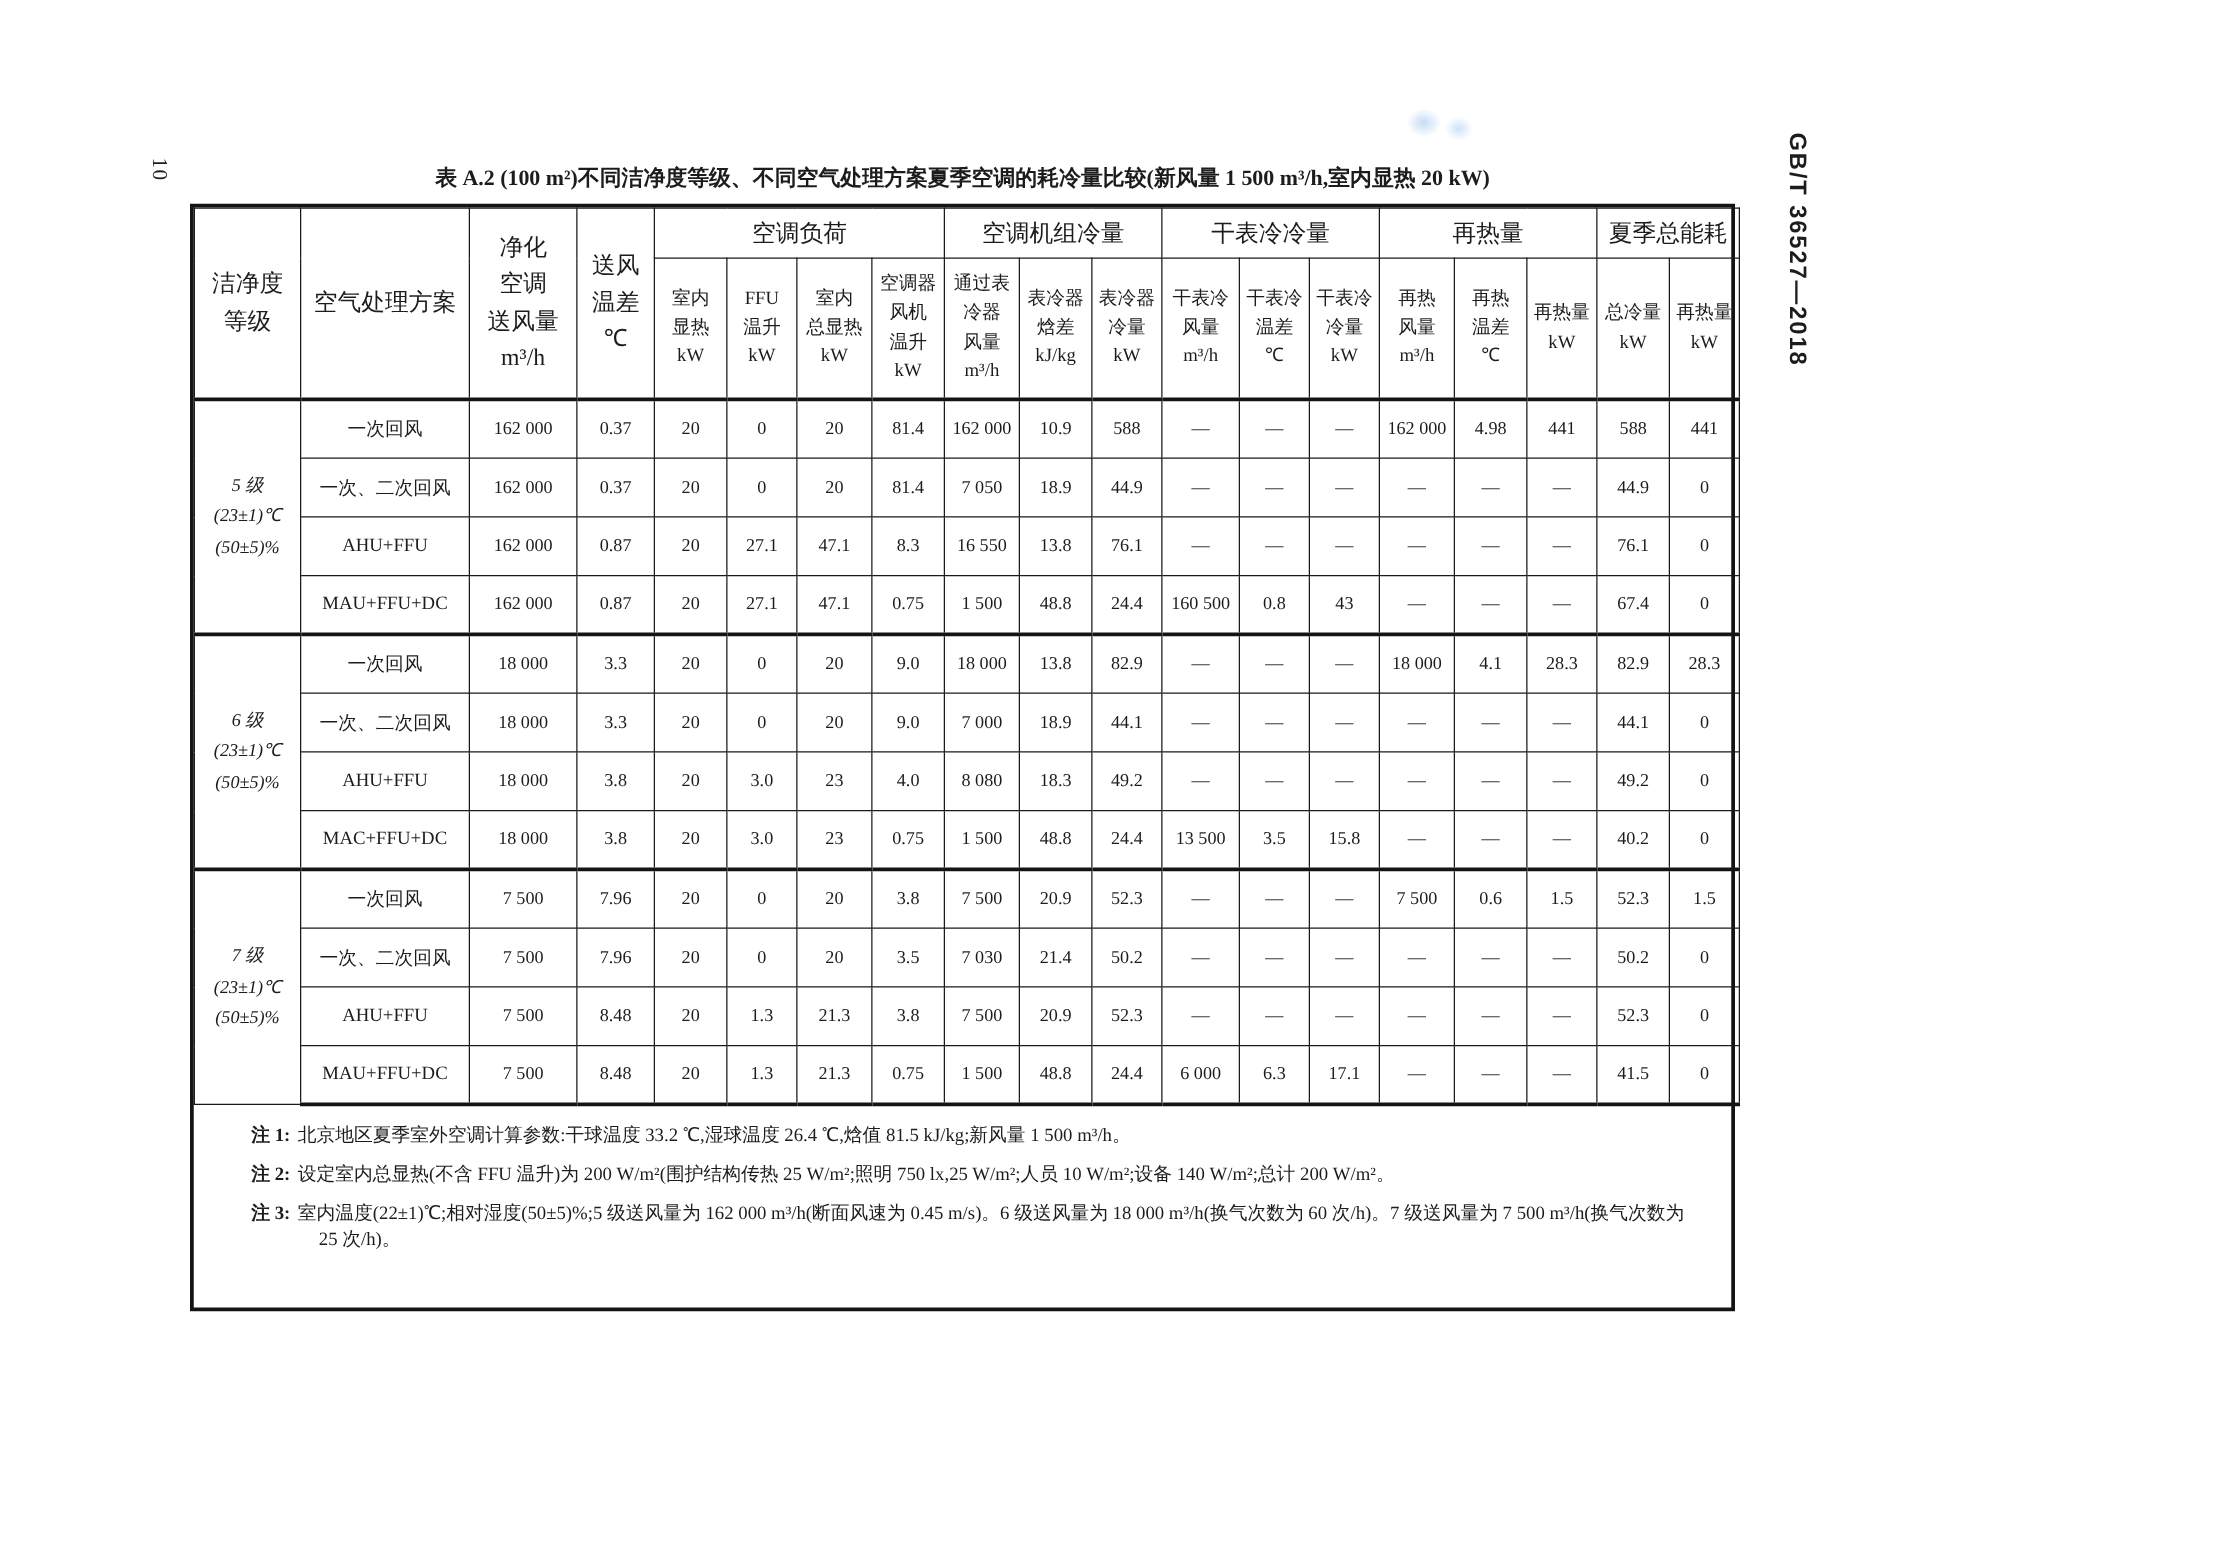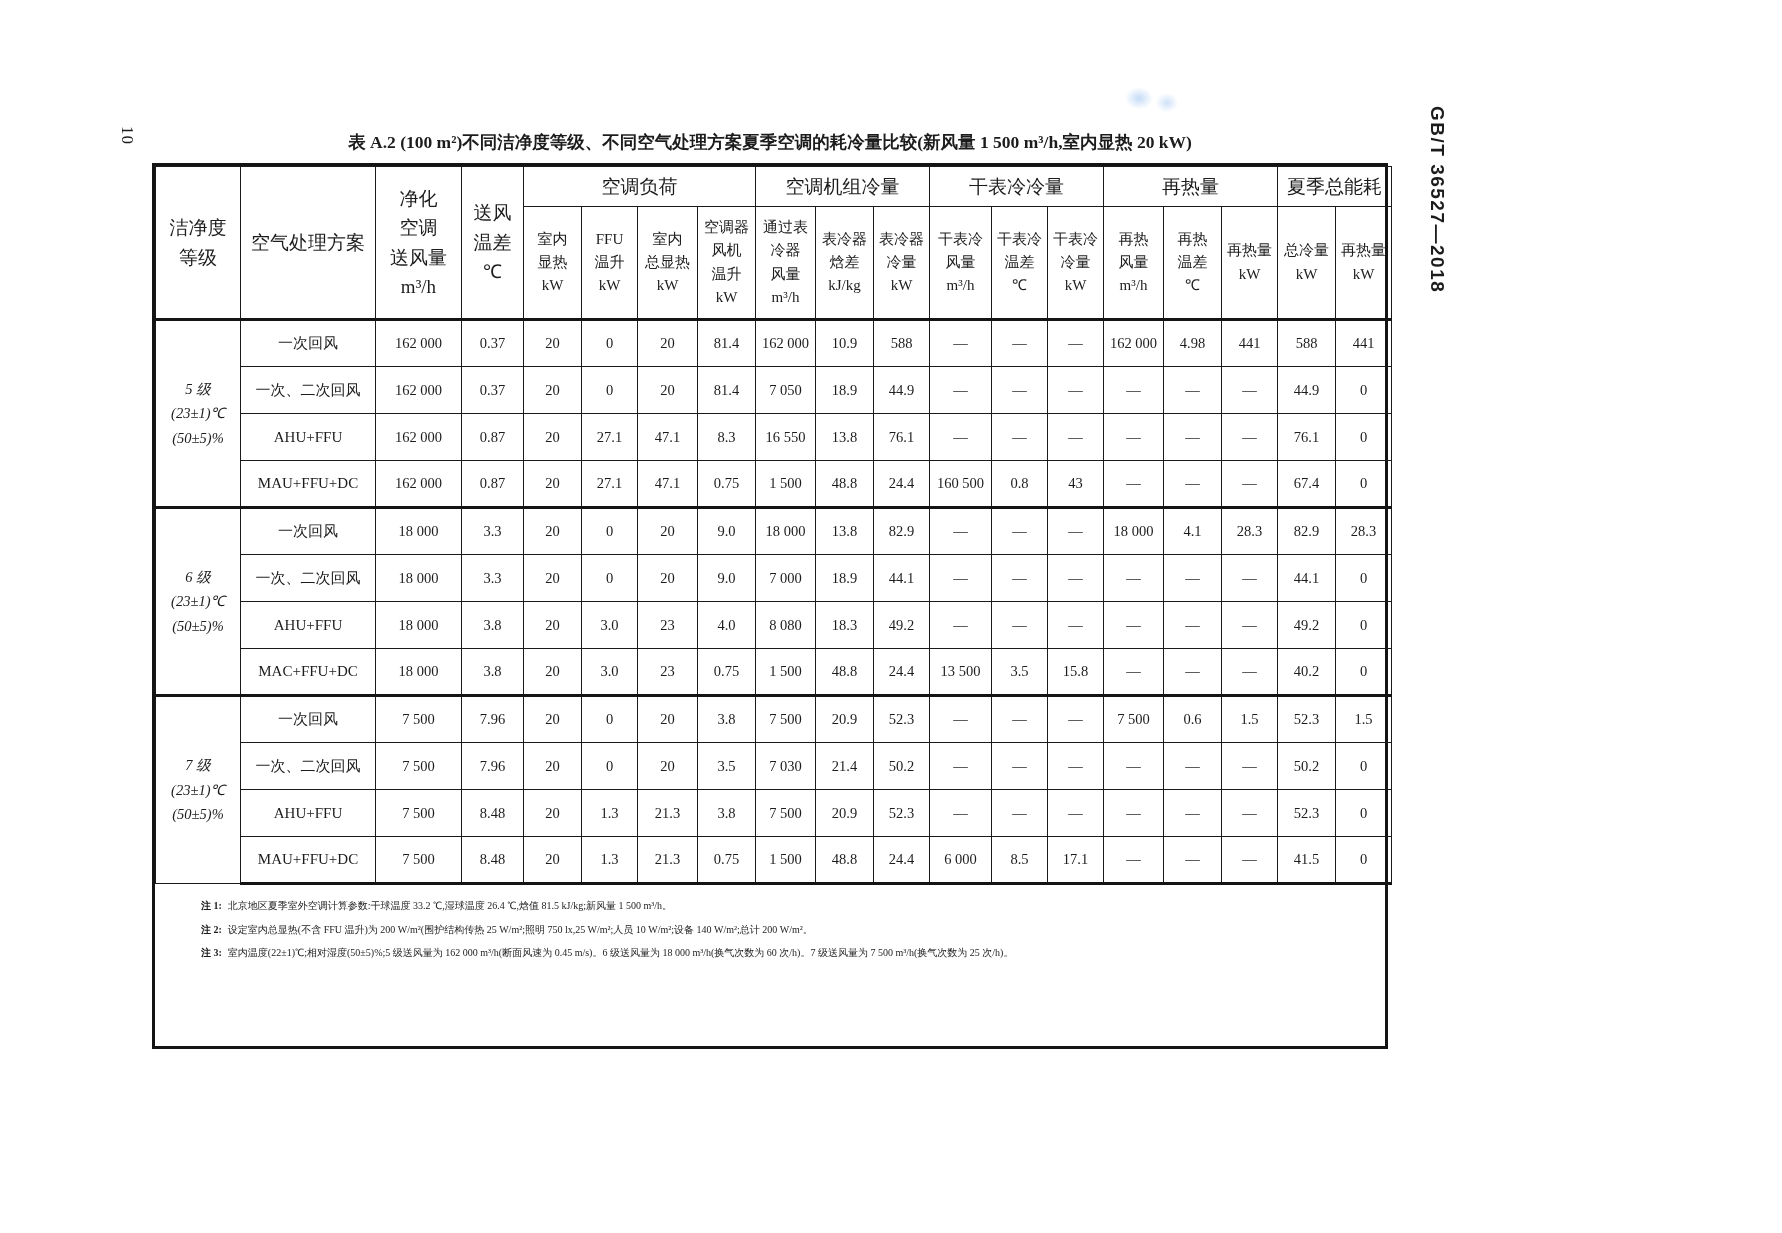--- a/index.html
+++ b/index.html
@@ -60,21 +60,21 @@
   thead th.span2 { font-size:15px; line-height:1.55; }
   thead tr.tier-sub th { border-bottom:3px solid #141414; }
   thead th.span2 { border-bottom:3px solid #141414; }
   tbody td { height:47px; font-size:14.5px; }
   tbody td.level-cell { font-size:14.5px; line-height:1.7;font-style:italic; }
   tbody td.scheme-cell { font-size:15px; }
   tbody tr.group-start td { border-top:3px solid #141414; }
   tbody tr.last-row td { border-bottom:3px solid #141414; }
   .notes {
     padding:14px 22px 10px 46px;
-    font-size:10px; line-height:1.45;
+    font-size:15px; line-height:1.45;
   }
   .note {
     padding-left:54px; text-indent:-54px;
     margin-bottom:9px;
   }
   .note .note-label { font-weight:bold; margin-right:6px; }
 </style>
 </head>
 <body>
 
@@ -411,21 +411,21 @@
             <td class="value-cell">7 500</td>
             <td class="value-cell">8.48</td>
             <td class="value-cell">20</td>
             <td class="value-cell">1.3</td>
             <td class="value-cell">21.3</td>
             <td class="value-cell">0.75</td>
             <td class="value-cell">1 500</td>
             <td class="value-cell">48.8</td>
             <td class="value-cell">24.4</td>
             <td class="value-cell">6 000</td>
-            <td class="value-cell">8.5</td>
+            <td class="value-cell">6.3</td>
             <td class="value-cell">17.1</td>
             <td class="value-cell">—</td>
             <td class="value-cell">—</td>
             <td class="value-cell">—</td>
             <td class="value-cell">41.5</td>
             <td class="value-cell">0</td>
           </tr>
         </tbody>
     </table>
 

